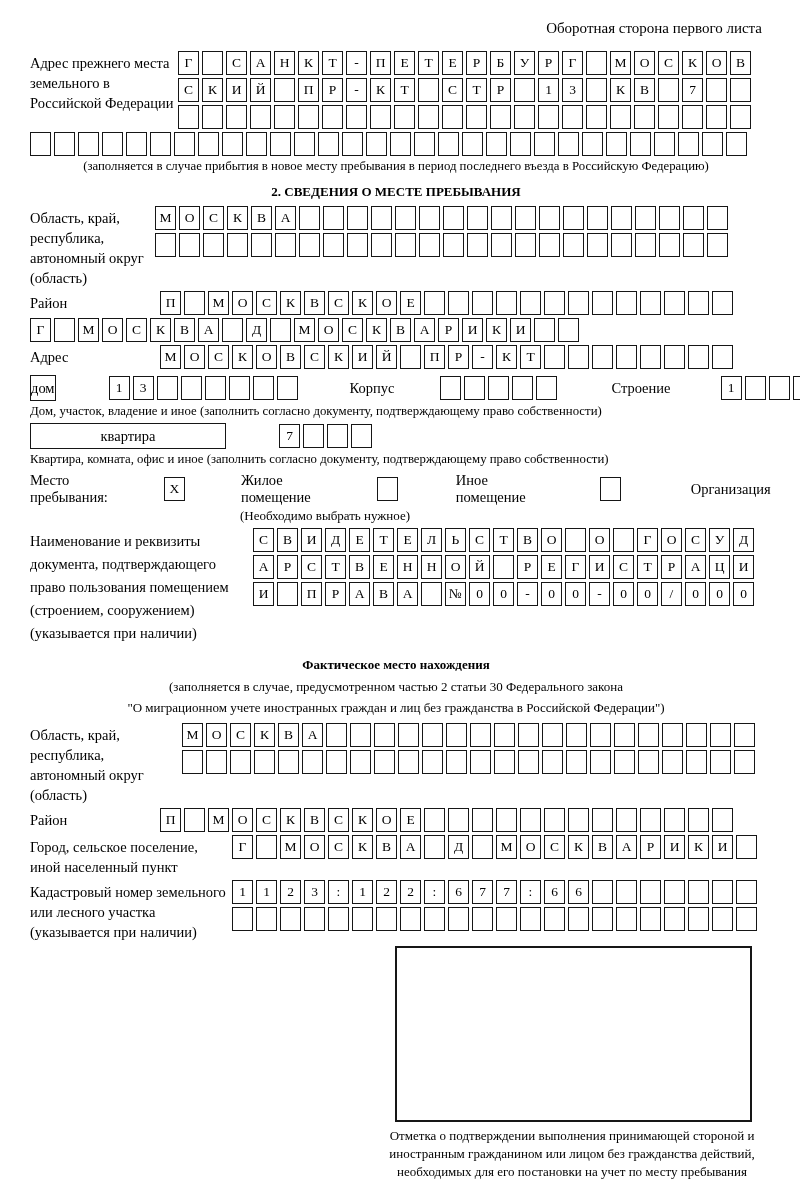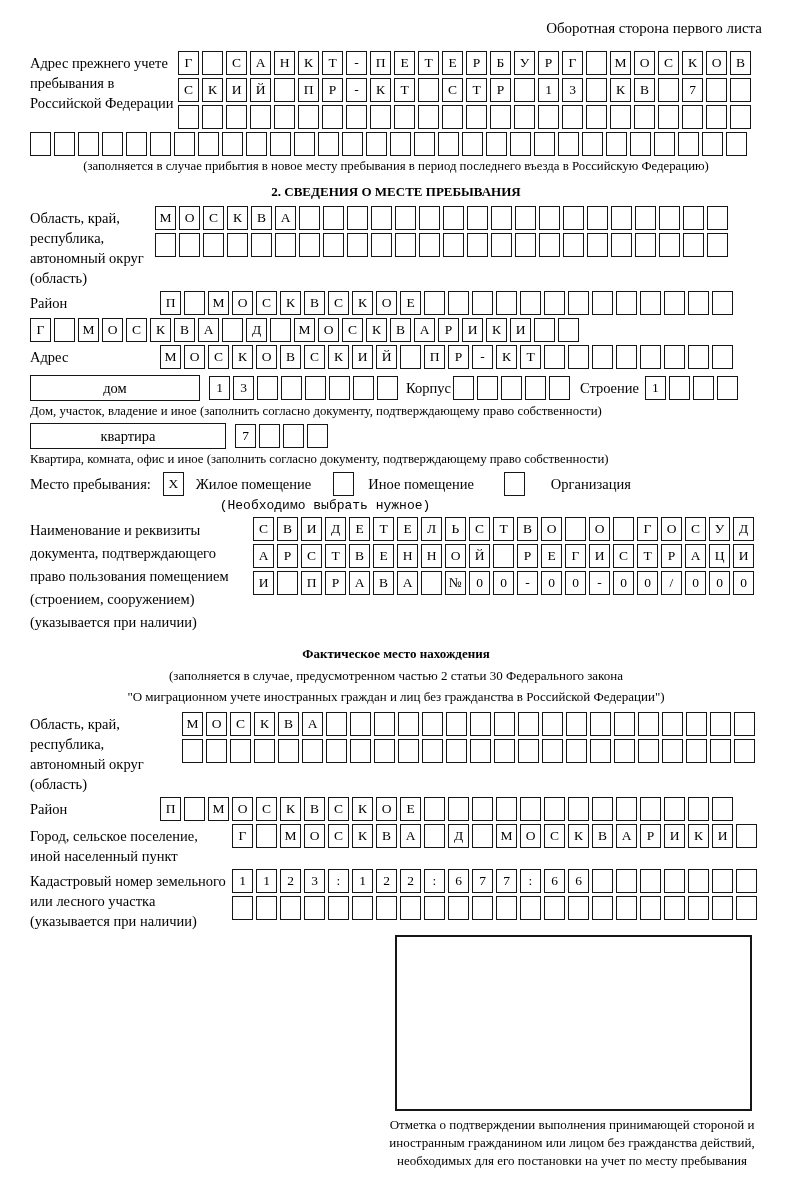--- a/index.html
+++ b/index.html
@@ -19,33 +19,33 @@
   }
   .field{display:flex;align-items:flex-start;margin-top:3px;}
   .field-label{font-size:14.5px;line-height:1.38;padding-top:2px;}
   .sec-title{text-align:center;font-weight:bold;font-size:13px;margin:10px 0 6px 0;}
   .cap{font-size:12.8px;margin:3px 0 2px 0;}
   .cap-center{text-align:center;}
   .named-box{
     box-sizing:border-box;border:1.7px solid #161616;height:26px;
     display:flex;align-items:center;justify-content:center;font-size:14.5px;background:#fff;
   }
-  .inline-row{display:flex;align-items:center;}
+  .inline-row{display:flex;align-items:center;gap:44px;}
   .stamp-box{box-sizing:border-box;border:2px solid #161616;width:357px;height:176px;margin:4px 0 0 365px;background:#fff;}
   .stamp-cap{width:380px;margin:5px 0 0 352px;text-align:center;font-size:13px;line-height:1.42;}
   .law-cap{text-align:center;font-size:13px;line-height:1.5;margin:2px 0;}
-  .hint{font-size:13px;margin:2px 0 4px 160px;width:270px;text-align:center;font-family:Liberation Mono, monospace;}
+  .hint{font-size:13px;margin:2px 0 4px 160px;width:270px;text-align:center;}
 </style>
 </head>
 <body>
 
 <div class="hdr-note">Оборотная сторона первого листа</div>
 
 <div class="field">
-  <div class="field-label" style="flex:0 0 148px">Адрес прежнего учете пребывания в Российской Федерации</div>
+  <div class="field-label" style="flex:0 0 148px">Адрес прежнего места земельного в Российской Федерации</div>
   <div class="cellgrid">
     <div class="cellrow">
         <span class="cell">Г</span>
         <span class="cell"></span>
         <span class="cell">С</span>
         <span class="cell">А</span>
         <span class="cell">Н</span>
         <span class="cell">К</span>
         <span class="cell">Т</span>
         <span class="cell">-</span>

